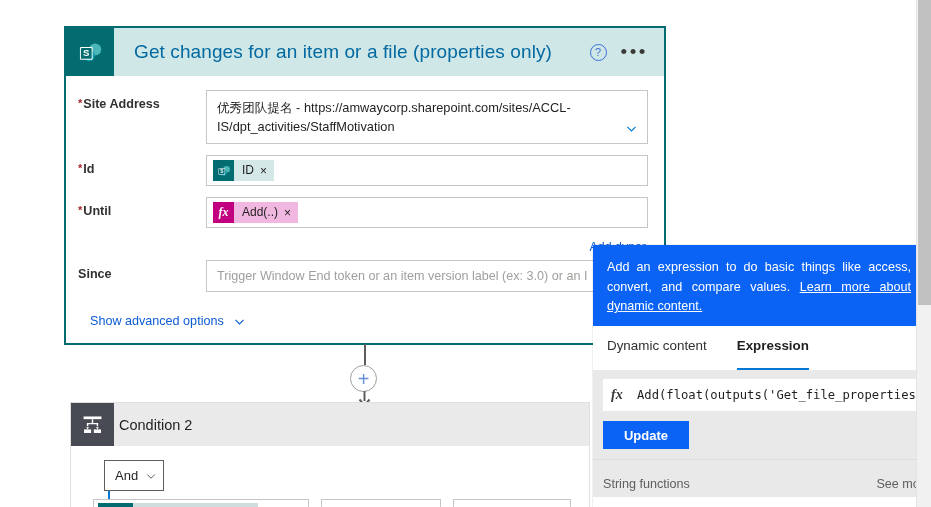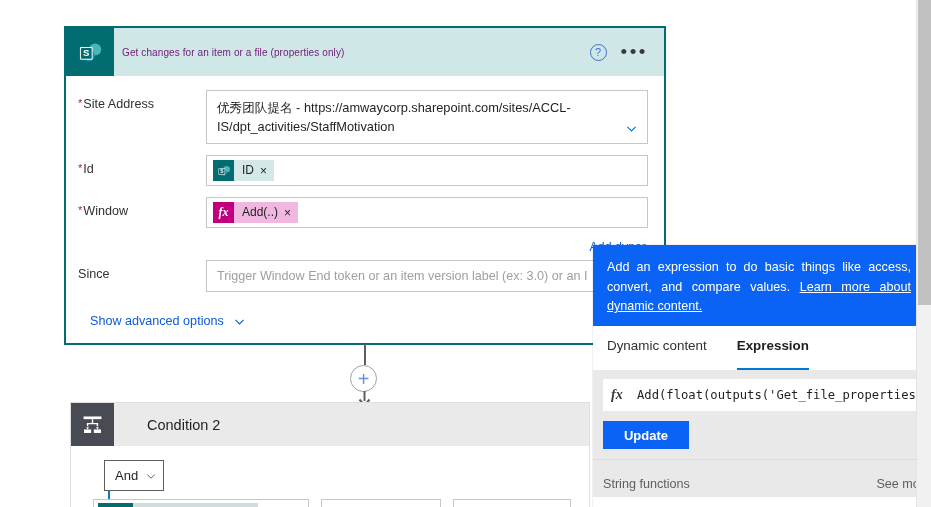--- a/index.html
+++ b/index.html
@@ -27,23 +27,23 @@
     background: #cfe7e7;
     display: flex; align-items: center;
   }
   .card-icon-box {
     width: 48px; height: 48px;
     background: #036c70;
     display: flex; align-items: center; justify-content: center;
     flex: 0 0 48px;
   }
   .card-title {
-    font-size: 10px;
-    color: #701a75;
-    padding-left: 8px;
+    font-size: 19px;
+    color: #0369a1;
+    padding-left: 20px;
     letter-spacing: .1px;
     flex: 1 1 auto;
     white-space: nowrap;
   }
   .hdr-actions { display: flex; align-items: center; gap: 14px; padding-right: 16px; }
   .help-icon {
     width: 17px; height: 17px; border-radius: 50%;
     border: 1.3px solid #3a6fd8;
     color: #3a6fd8; font-size: 11px;
     display: flex; align-items: center; justify-content: center;
@@ -52,20 +52,21 @@
   .ellipsis-btn { color: #3b3a39; font-size: 19px; letter-spacing: 2.5px; line-height: 10px; }
 
   .card-body { padding: 14px 16px 0 12px; }
 
   .field-row { display: flex; align-items: flex-start; margin-bottom: 11px; }
   .field-label {
     width: 128px; flex: 0 0 128px;
     font-size: 12.6px; color: #323130;
     padding-top: 7px; text-align: left;
     white-space: nowrap;
+    font-weight: bold;
   }
   .req-star { color: #a4262c; font-size: 11px; vertical-align: text-top; margin-right: 1px; }
   .field-control {
     flex: 1 1 auto; position: relative;
     border: 1px solid #c8c6c4; background: #fff;
     min-height: 30px;
   }
   .field-control.two-line { min-height: 53px; }
   .fc-text {
     font-size: 12.8px; color: #201f1e;
@@ -124,21 +125,21 @@
     position: absolute; left: 70px; top: 402px;
     width: 520px; height: 108px;
     background: #ffffff;
     border: 1px solid #e1dfdd;
   }
   .cond-header { height: 43px; background: #eaeaea; display: flex; align-items: center; }
   .cond-icon-box {
     width: 43px; height: 43px; background: #484b54;
     display: flex; align-items: center; justify-content: center; flex: 0 0 43px;
   }
-  .cond-title { font-size: 14.5px; color: #201f1e; padding-left: 33px; }
+  .cond-title { font-size: 14.5px; color: #201f1e; padding-left: 5px; }
   .cond-body { position: relative; padding: 14px 0 0 33px; }
   .and-select {
     width: 60px; height: 31px; border: 1px solid #605e5c; background: #fff;
     display: flex; align-items: center; justify-content: space-between;
     padding: 0 6px 0 10px; font-size: 13px; color: #201f1e; cursor: pointer;
   }
   .and-select .chev { color: #605e5c; width: 12px; height: 12px; }
   .cond-vline { position: absolute; left: 37px; top: 45px; width: 1.5px; height: 20px; background: #0078d4; }
 
   .cond-rows { position: absolute; left: 93px; top: 499px; display: flex; gap: 12px; }
@@ -274,21 +275,21 @@
               </span>
               <span class="tok-label">ID</span>
               <span class="tok-x">×</span>
             </span>
           </div>
         </div>
       </div>
 
       <div class="field-row">
         <div class="field-label">
-          <span class="req-star">*</span><span>Window</span>
+          <span class="req-star">*</span><span>Until</span>
         </div>
         <div class="field-control">
           <div class="token-wrap">
             <span class="token fx">
               <span class="tok-ico">fx</span>
               <span class="tok-label">Add(..)</span>
               <span class="tok-x">×</span>
             </span>
           </div>
         </div>

